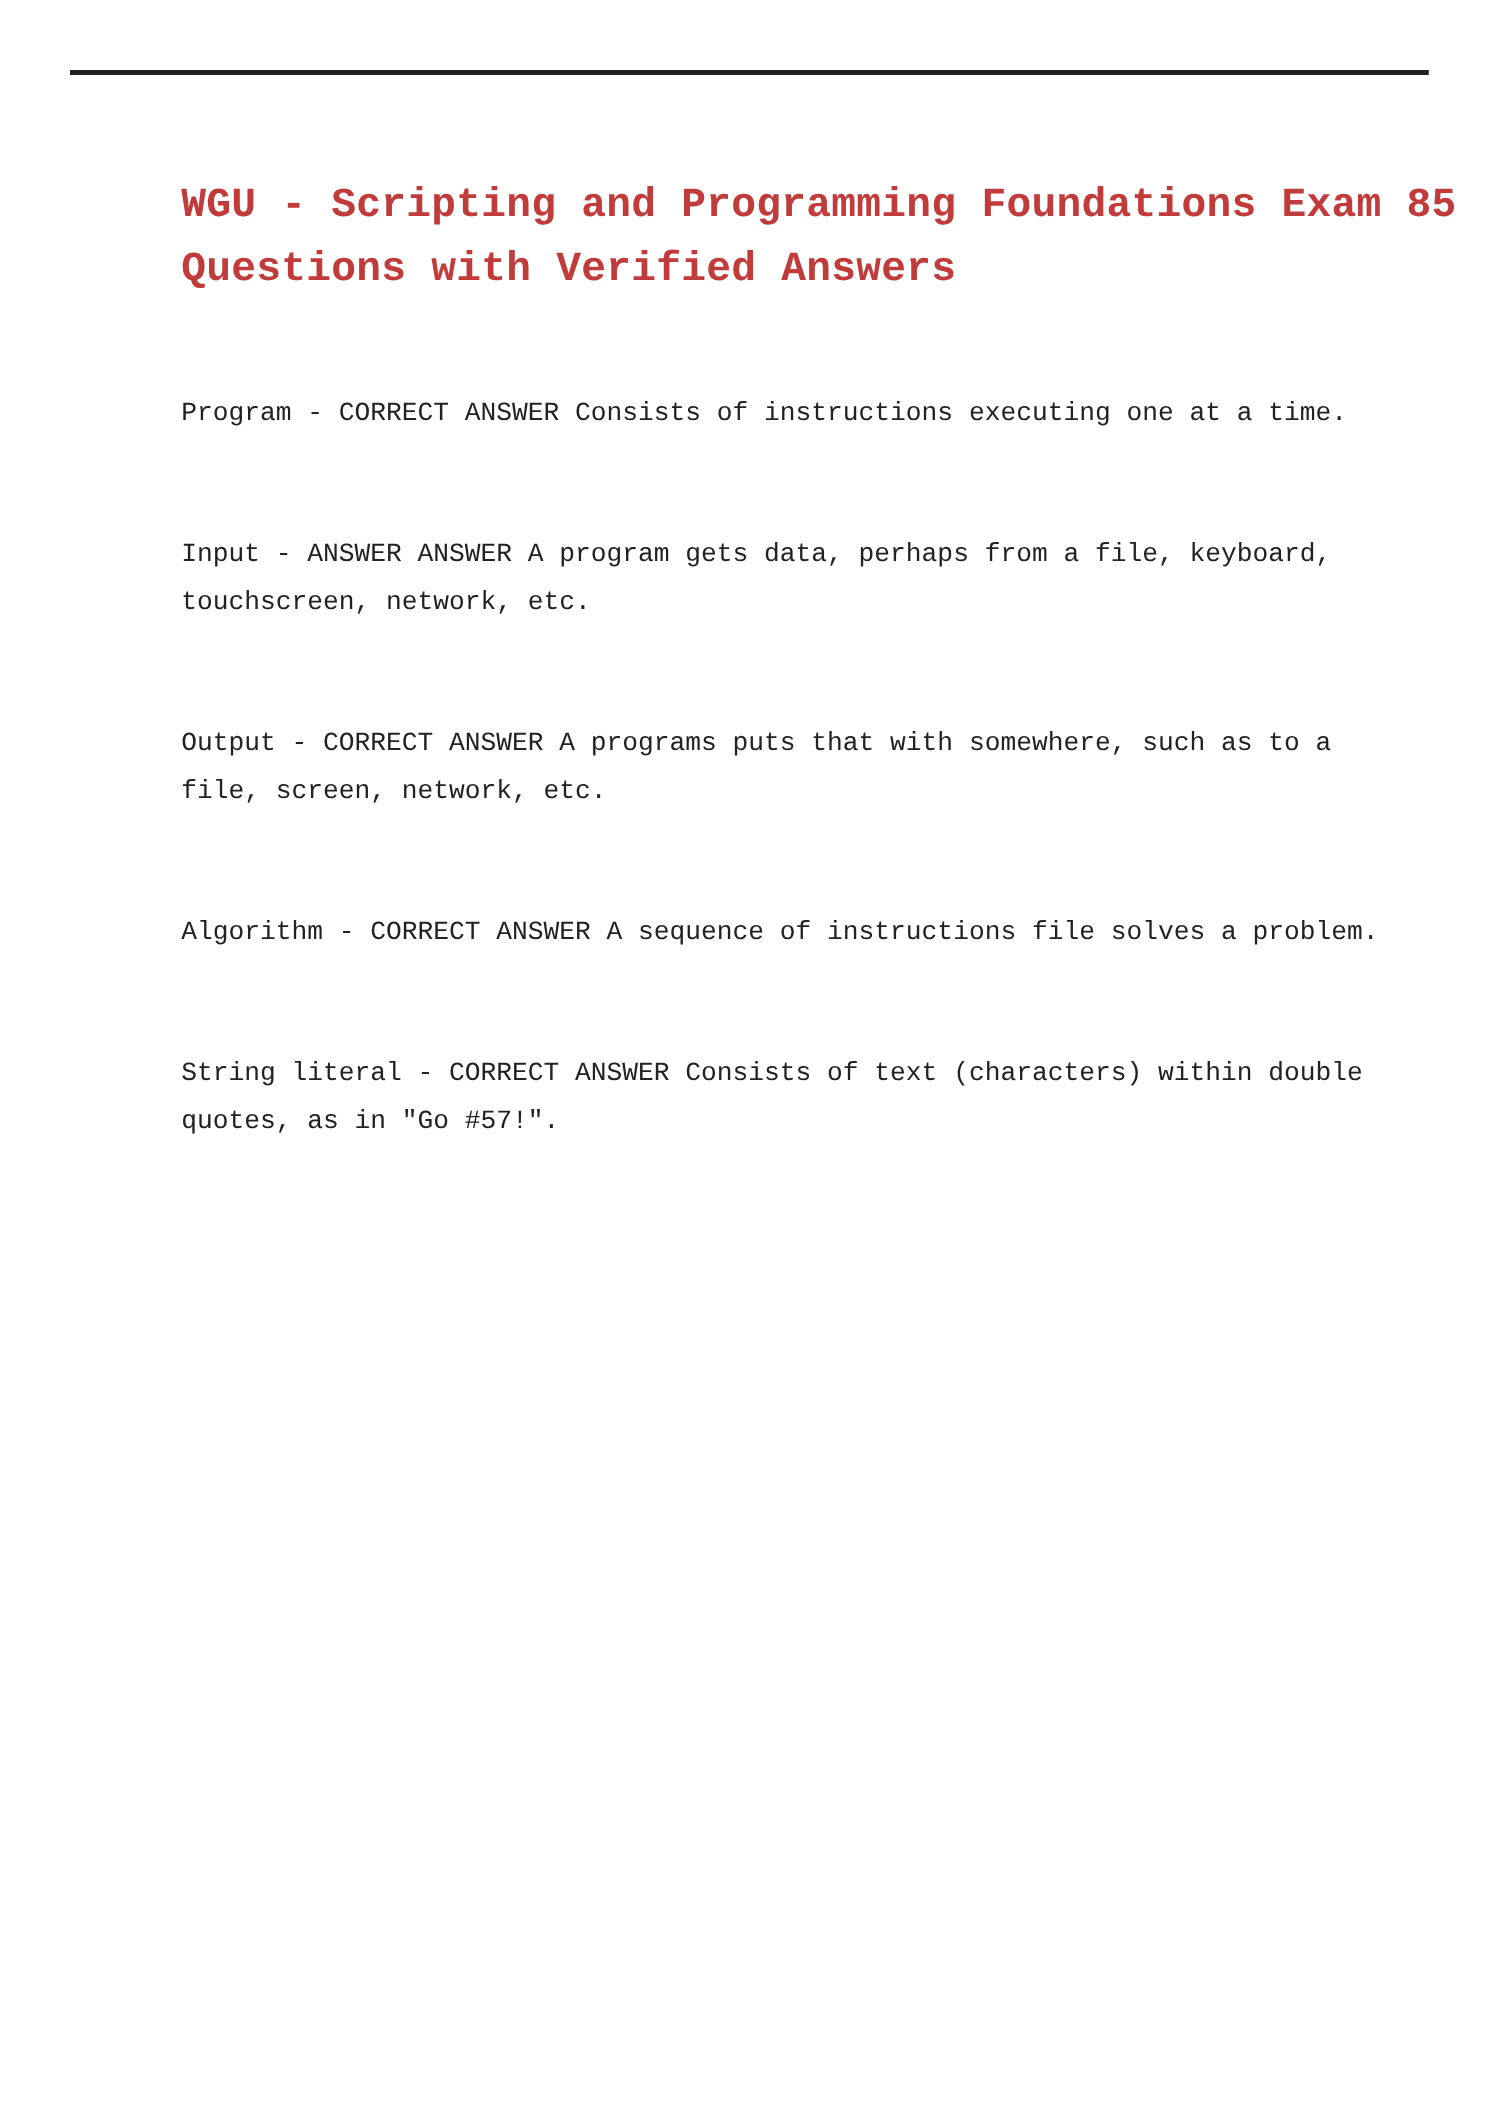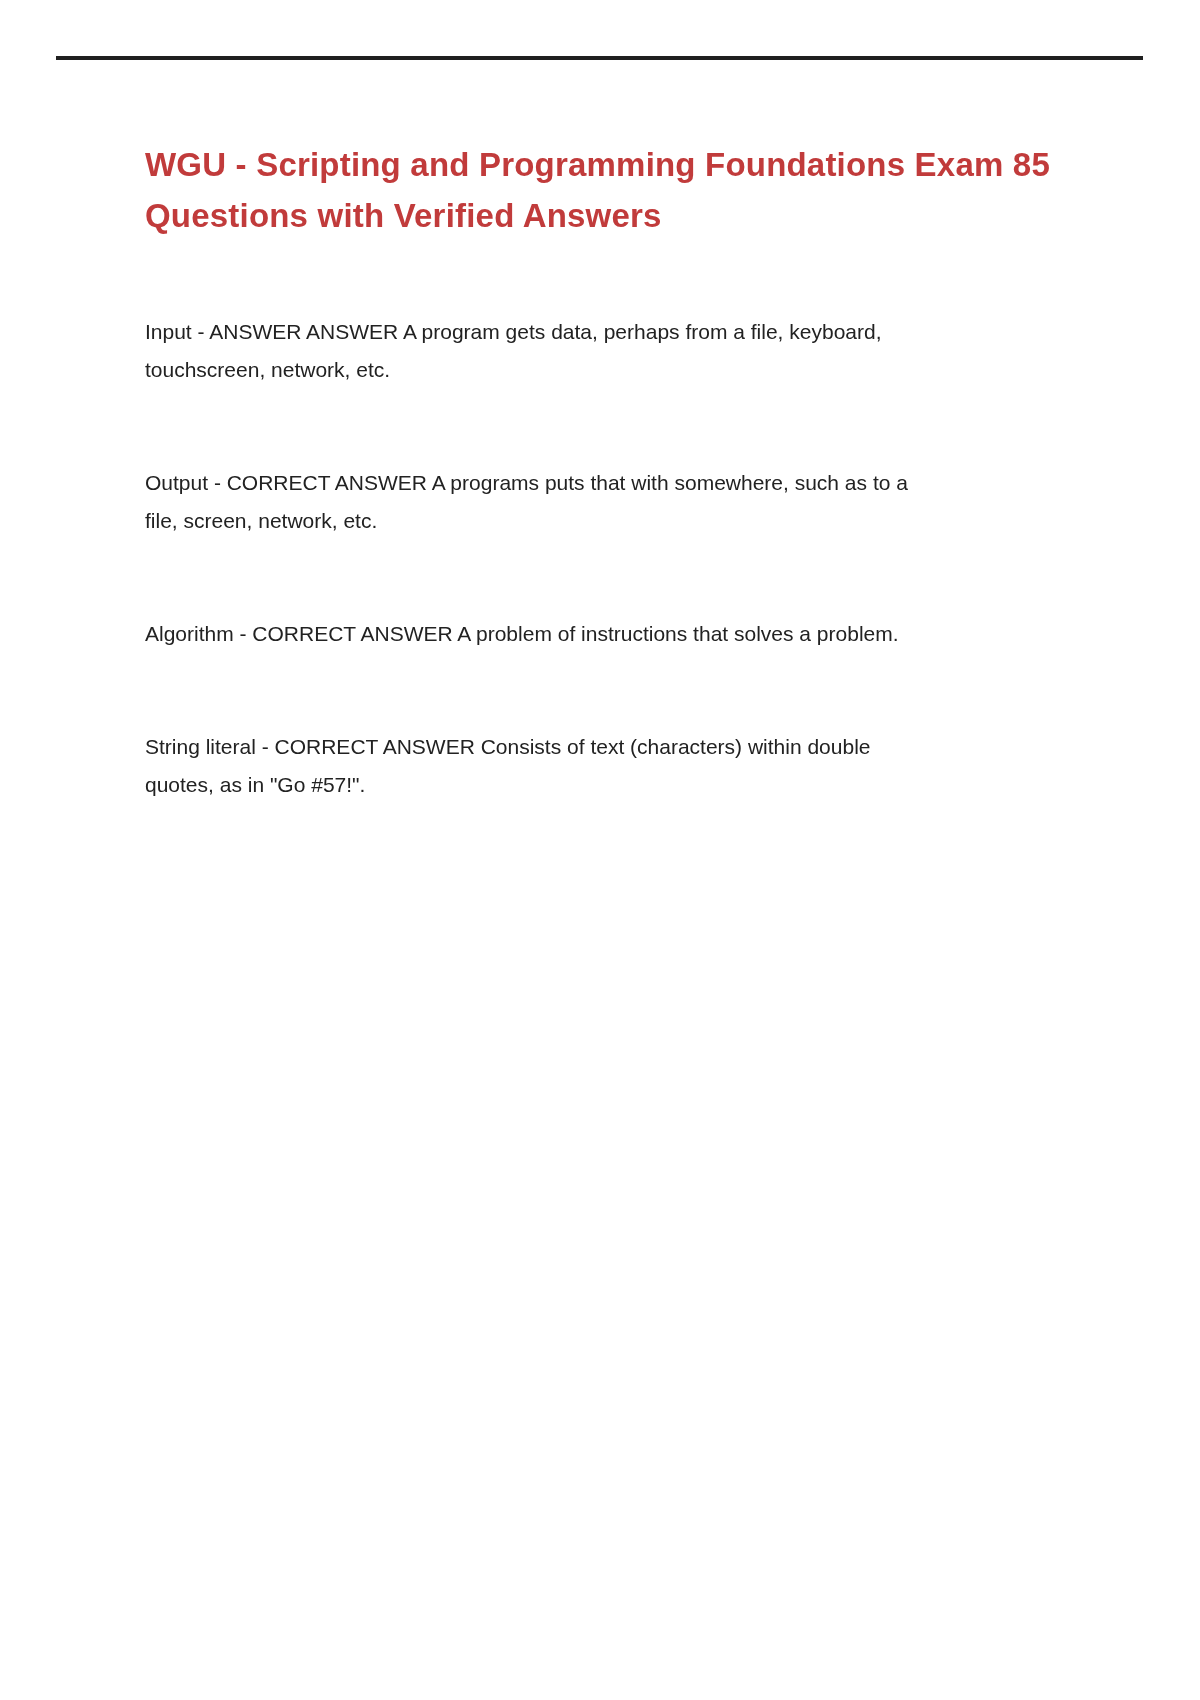--- a/index.html
+++ b/index.html
@@ -6,21 +6,21 @@
     margin: 0;
     padding: 0;
     background: #ffffff;
   }
   .page {
     position: relative;
     width: 1200px;
     height: 1524px;
     background: #ffffff;
     overflow: hidden;
-    font-family: Liberation Sans, sans-serif;
+    font-family: Liberation Mono, monospace;
   }
   .rule {
     position: absolute;
     left: 56px;
     width: 1087px;
     height: 4px;
     background: #202020;
   }
   .rule-top { top: 56px; }
   .rule-bottom { top: 1693px; }
@@ -53,30 +53,31 @@
 
 <div class="page">
 
   <div class="rule rule-top"></div>
 
   <div class="content">
 
     <h1 class="doc-title">WGU - Scripting and Programming Foundations Exam 85
 Questions with Verified Answers</h1>
 
+    <p class="qa-paragraph">Program - CORRECT ANSWER Consists of instructions executing one at a time.</p>
 
     <p class="qa-paragraph">Input - ANSWER ANSWER A program gets data, perhaps from a file, keyboard,
 touchscreen, network, etc.</p>
 
 
     <p class="qa-paragraph">Output - CORRECT ANSWER A programs puts that with somewhere, such as to a
 file, screen, network, etc.</p>
 
 
-    <p class="qa-paragraph">Algorithm - CORRECT ANSWER A problem of instructions that solves a problem.</p>
+    <p class="qa-paragraph">Algorithm - CORRECT ANSWER A sequence of instructions file solves a problem.</p>
 
 
     <p class="qa-paragraph">String literal - CORRECT ANSWER Consists of text (characters) within double
 quotes, as in "Go #57!".</p>
 
   </div>
 
   <div class="rule rule-bottom"></div>
 
 </div>

